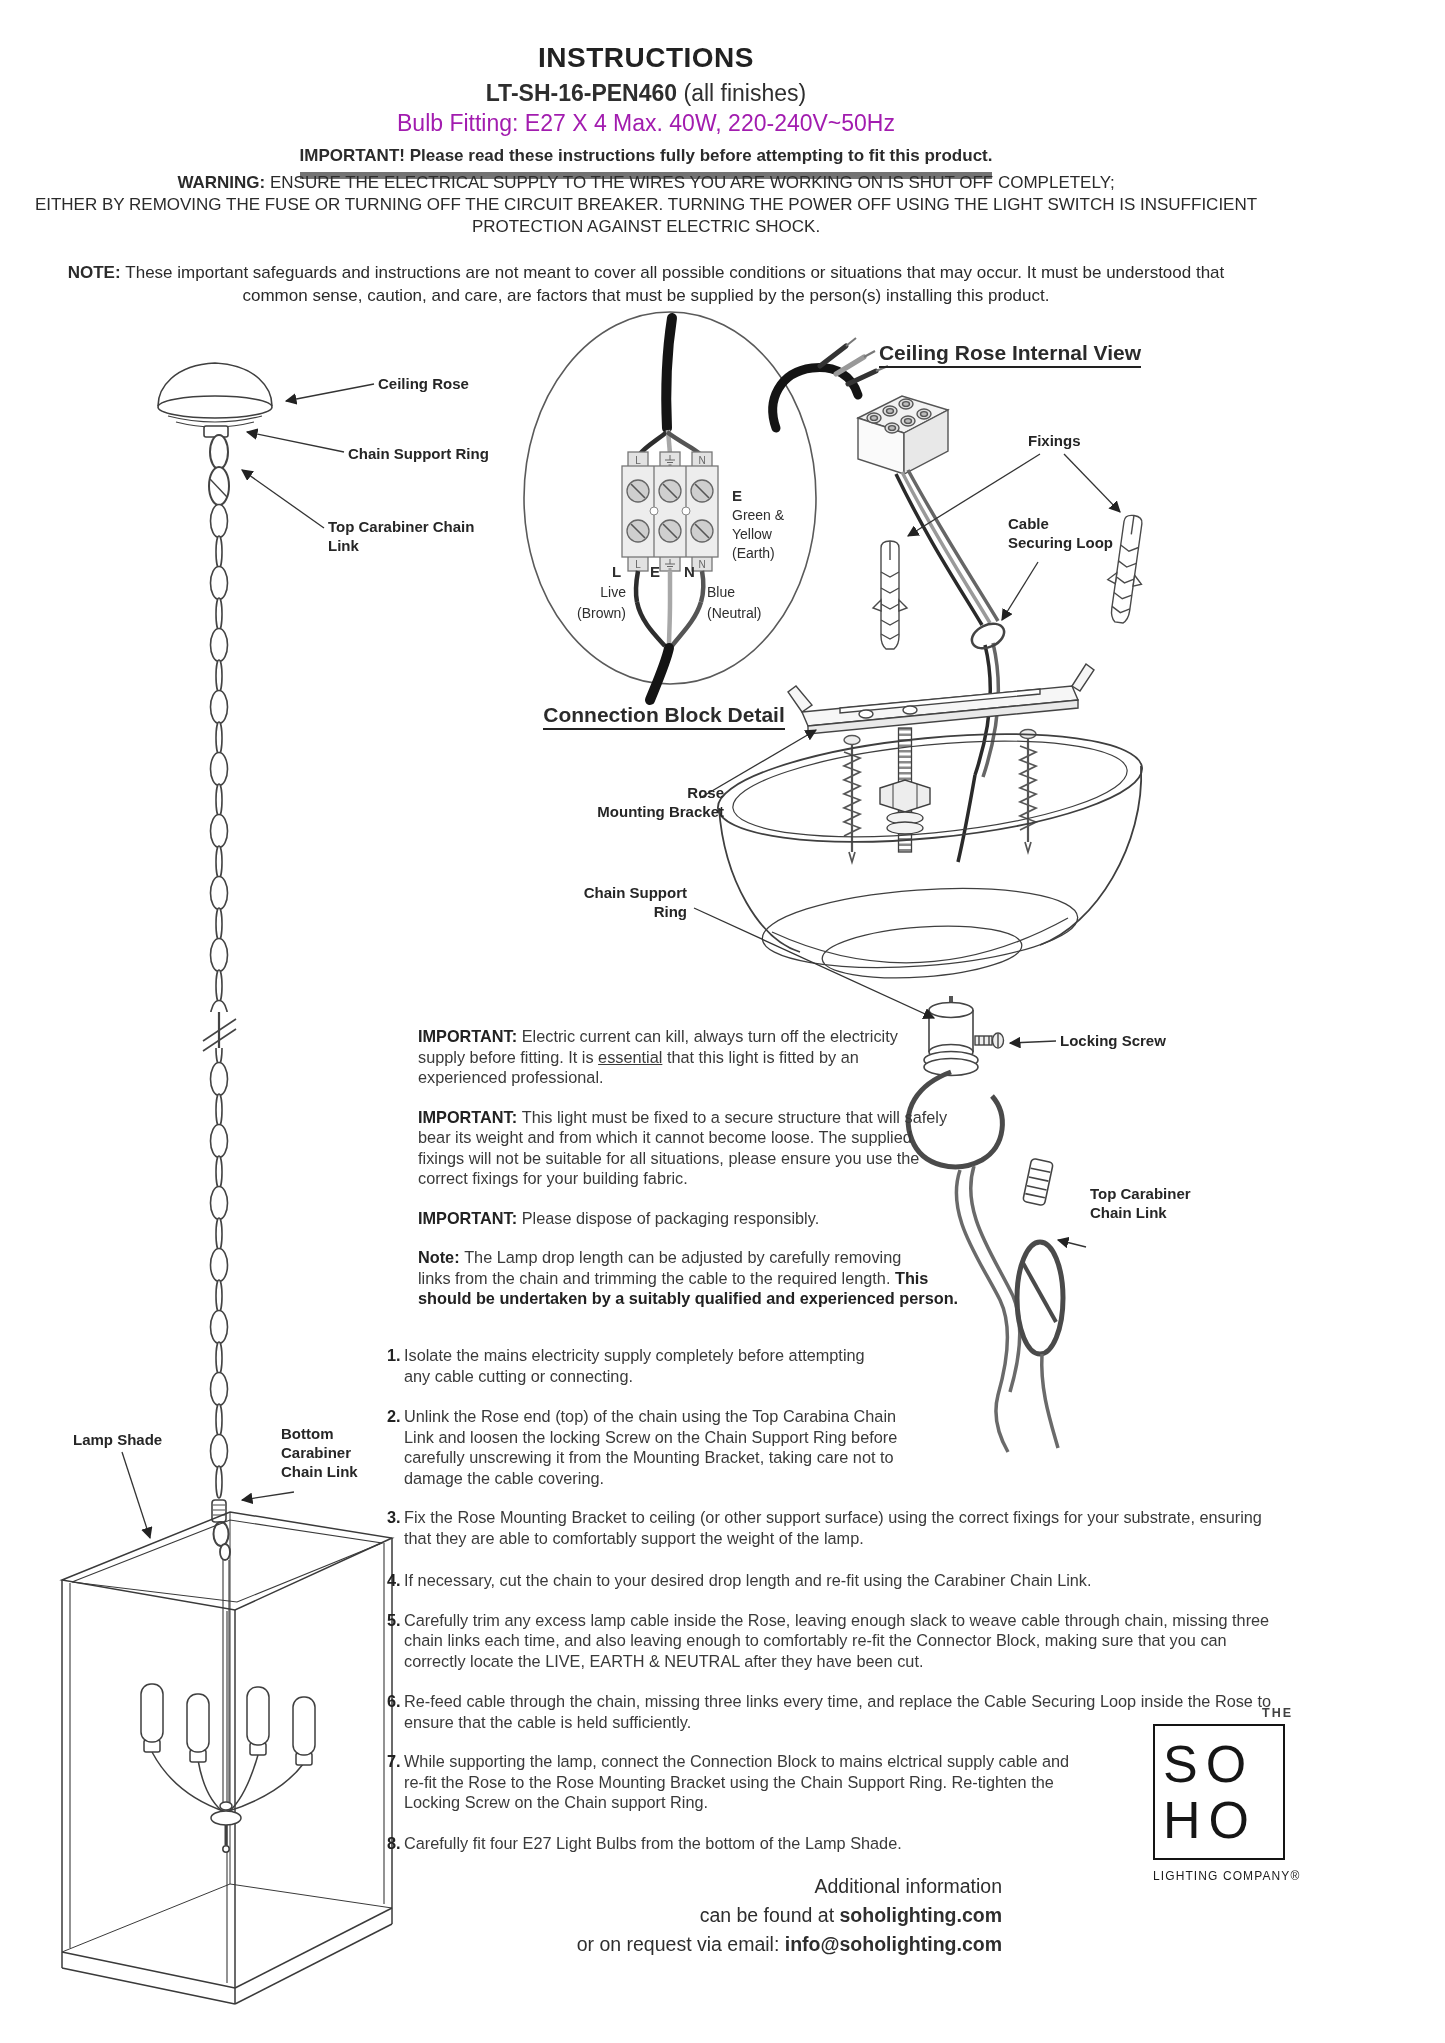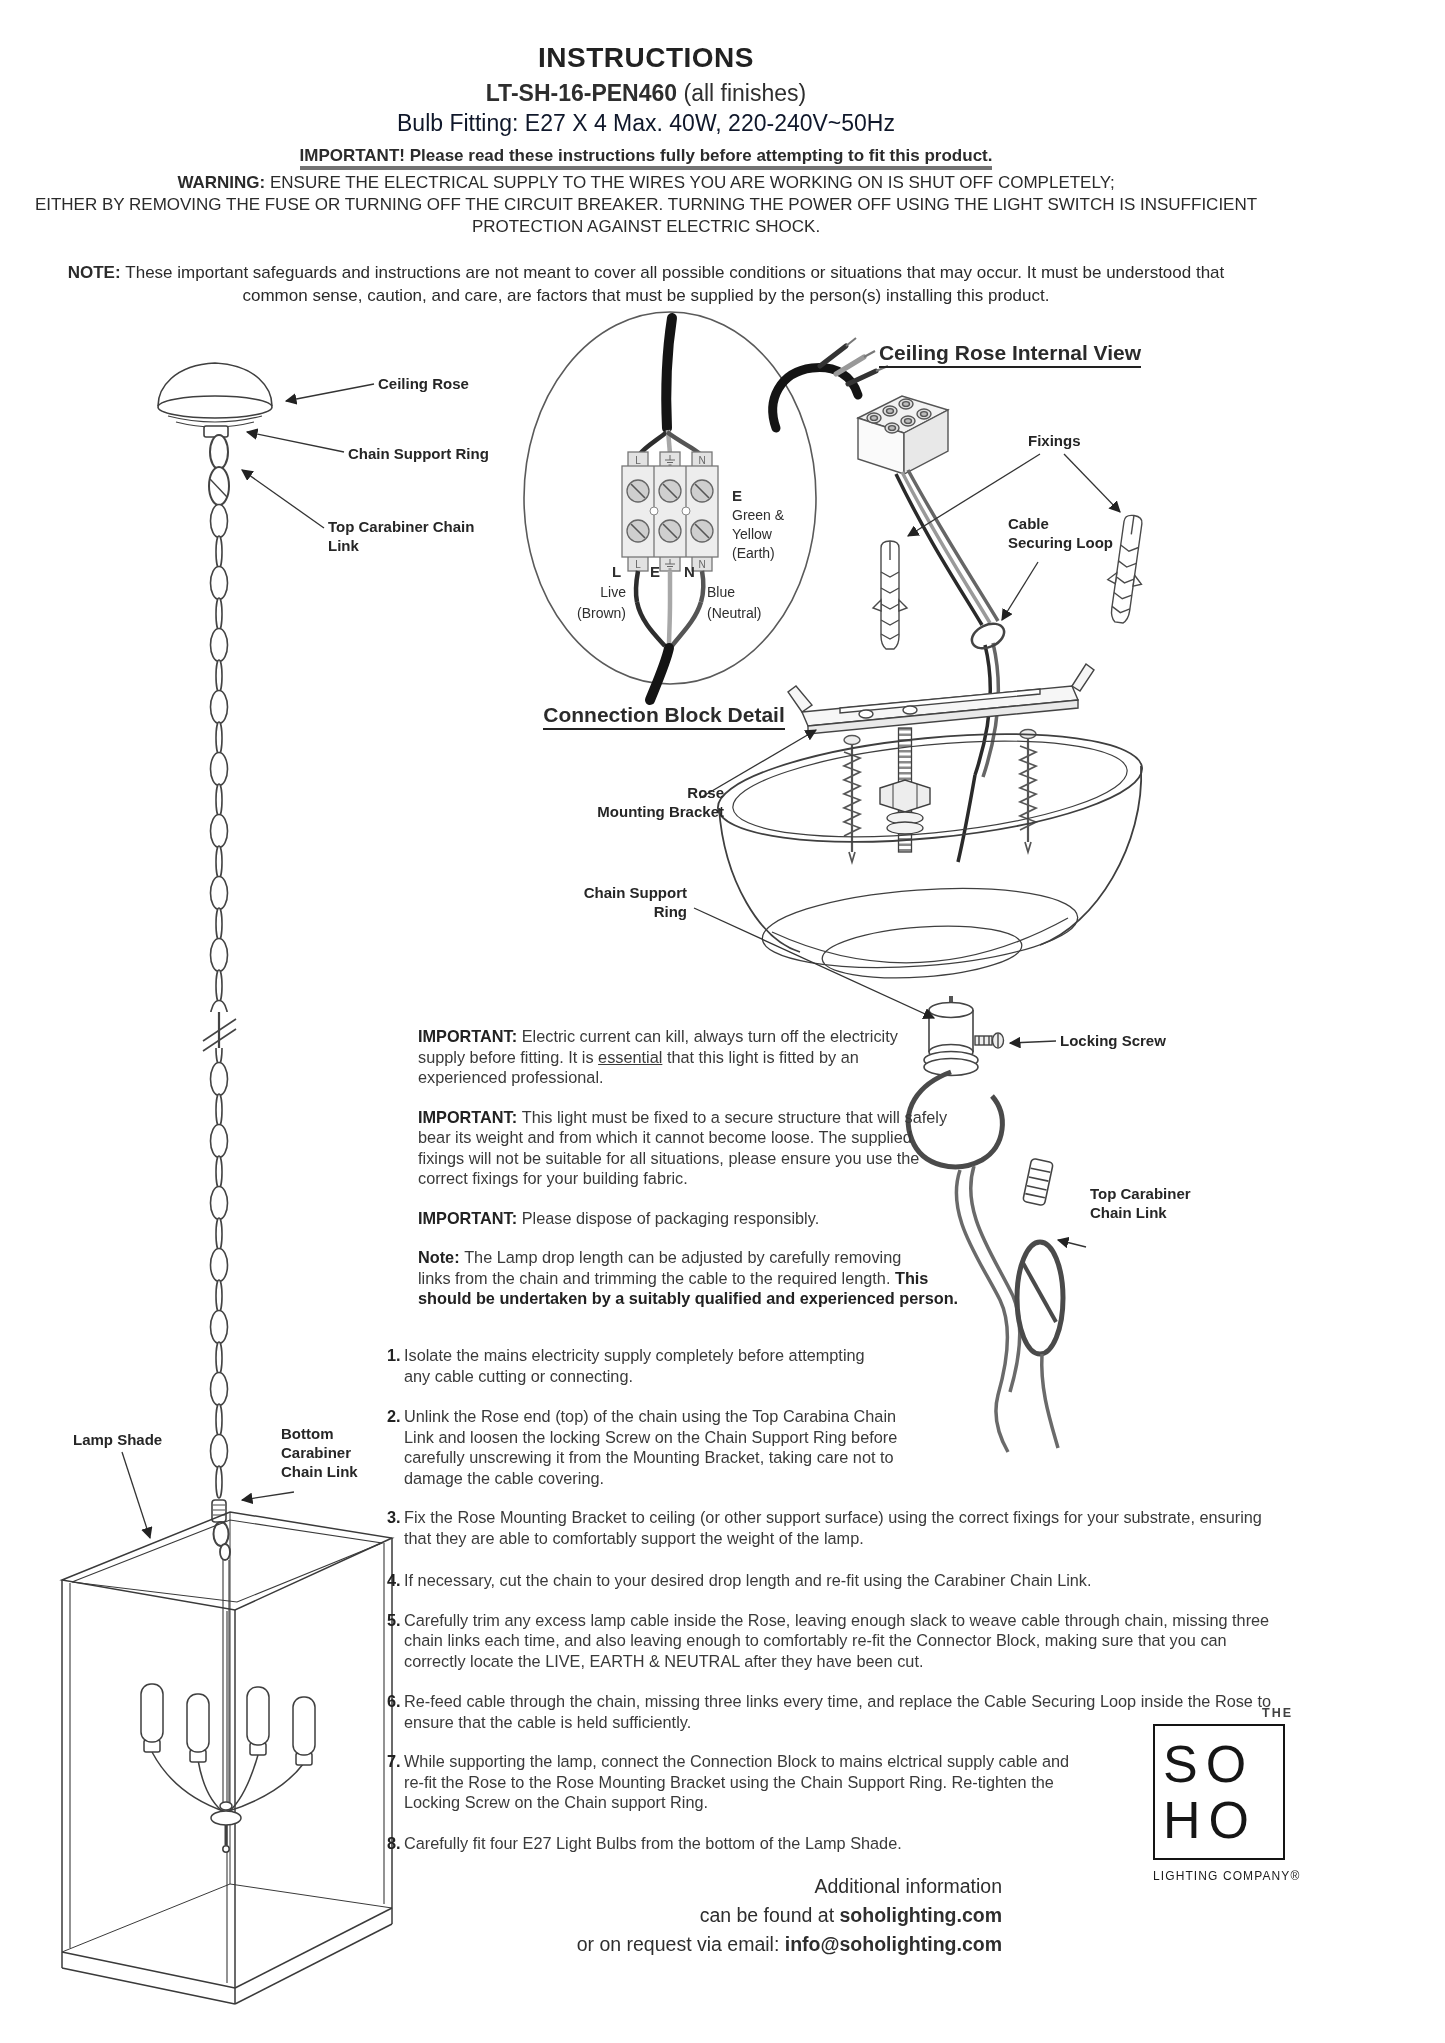--- a/index.html
+++ b/index.html
@@ -4,23 +4,23 @@
 <style>
   html,body{margin:0;padding:0;}
   body{width:1445px;height:2043px;position:relative;background:#ffffff;overflow:hidden;
        font-family:"Liberation Sans", sans-serif;color:#2b2b2b;}
   .abs{position:absolute;}
   svg.art{position:absolute;left:0;top:0;width:1445px;height:2043px;}
   .ctr{left:0;width:1292px;text-align:center;}
   .h-title{top:42px;font-size:28px;font-weight:bold;letter-spacing:.5px;color:#222;}
   .h-model{top:80px;font-size:23px;color:#2e2e2e;}
   .h-model b{font-weight:bold;}
-  .h-bulb{top:110px;font-size:23px;color:#0f172a;}
+  .h-bulb{top:110px;font-size:23px;color:#a21caf;}
   .h-imp{top:146px;font-size:17px;font-weight:bold;}
-  .h-imp span{border-bottom:4px solid #737373;padding-bottom:1px;}
+  .h-imp span{border-bottom:7px solid #737373;padding-bottom:7px;}
   .h-warn{top:172px;font-size:17px;line-height:22px;white-space:pre-line;}
   .h-note{top:262px;font-size:17px;line-height:22.5px;white-space:pre-line;}
   .blab{font-size:15px;line-height:19px;white-space:pre-line;color:#262626;}
   .bold{font-weight:bold;}
   .rt{text-align:right;}
   .dhead{font-size:21px;font-weight:bold;text-align:center;}
   .dhead span{border-bottom:2.5px solid #222;padding-bottom:2px;}
   .body-col{white-space:normal;}
   .para{font-size:16.3px;line-height:20.5px;margin:0 0 19px 0;color:#3a3a3a;}
   .para .lbl{font-weight:bold;color:#222;}

